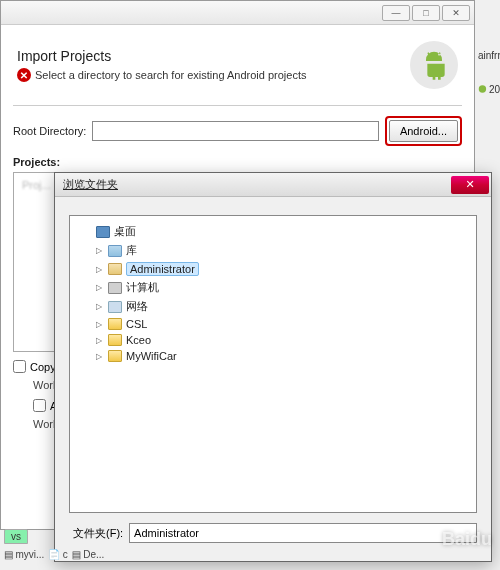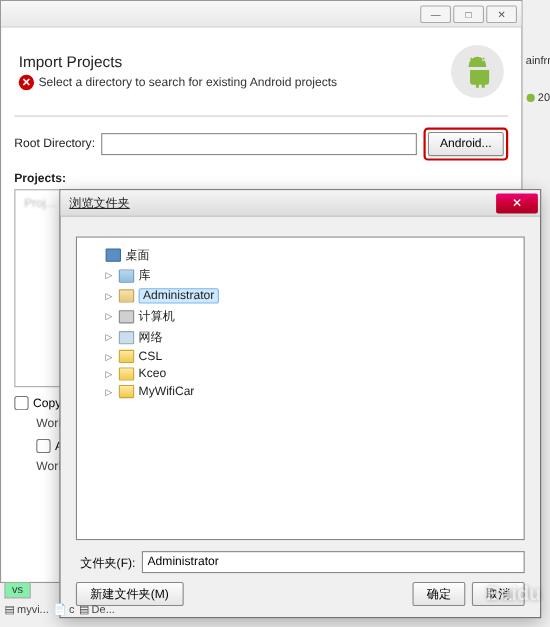--- a/index.html
+++ b/index.html
@@ -174,27 +174,20 @@
         <div class="tree-item child">
           <span class="expand">▷</span>
           <span class="folder-icon"></span>
           <span class="label">MyWifiCar</span>
         </div>
       </div>
     <div class="folder-row">
       <span>文件夹(F):</span>
       <input value="Administrator" style="">
     </div>
-    <div class="dlg-buttons">
-      <button class="dlg-btn">新建文件夹(M)</button>
-      <div class="right-btns">
-        <button class="dlg-btn">确定</button>
-        <button class="dlg-btn">取消</button>
-      </div>
-    </div>
   </div>
 </div>
 
 <div class="bottom-tabs">
   <div class="tab">vs</div>
 </div>
 <div class="bottom-files" id="bottom-files">
     <div class="file-item">
       <span>▤</span>
       <span>myvi...</span>

